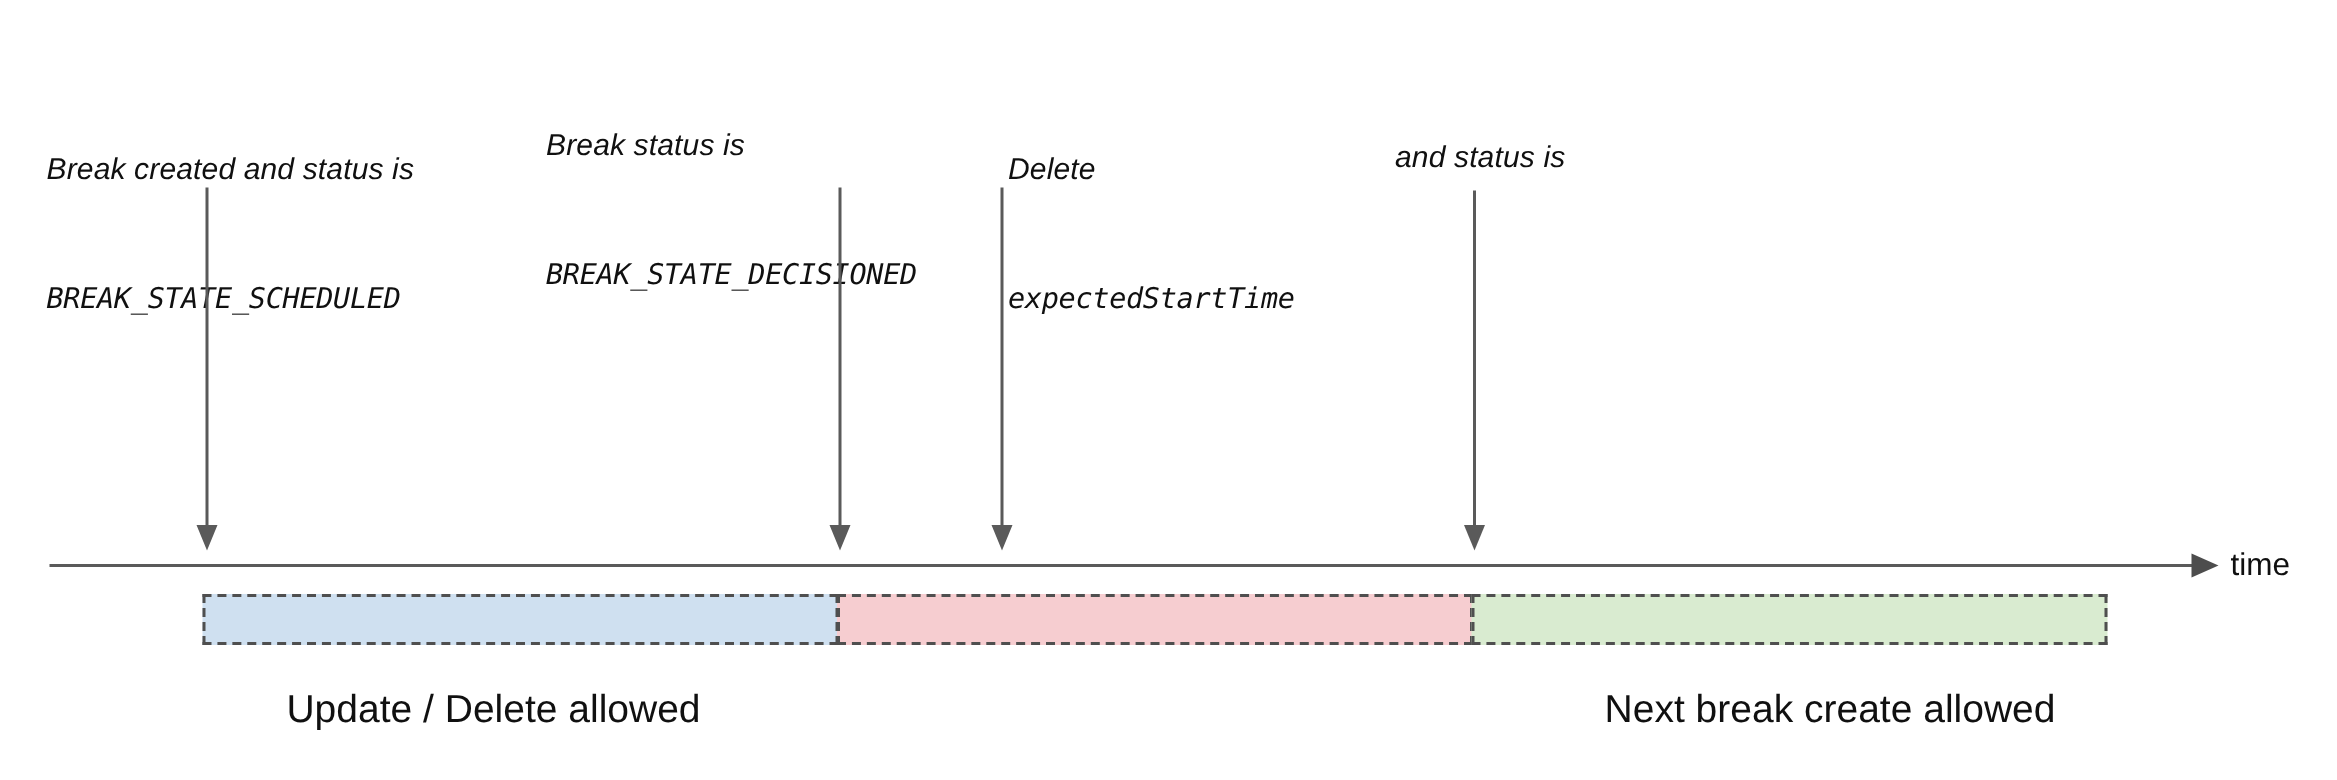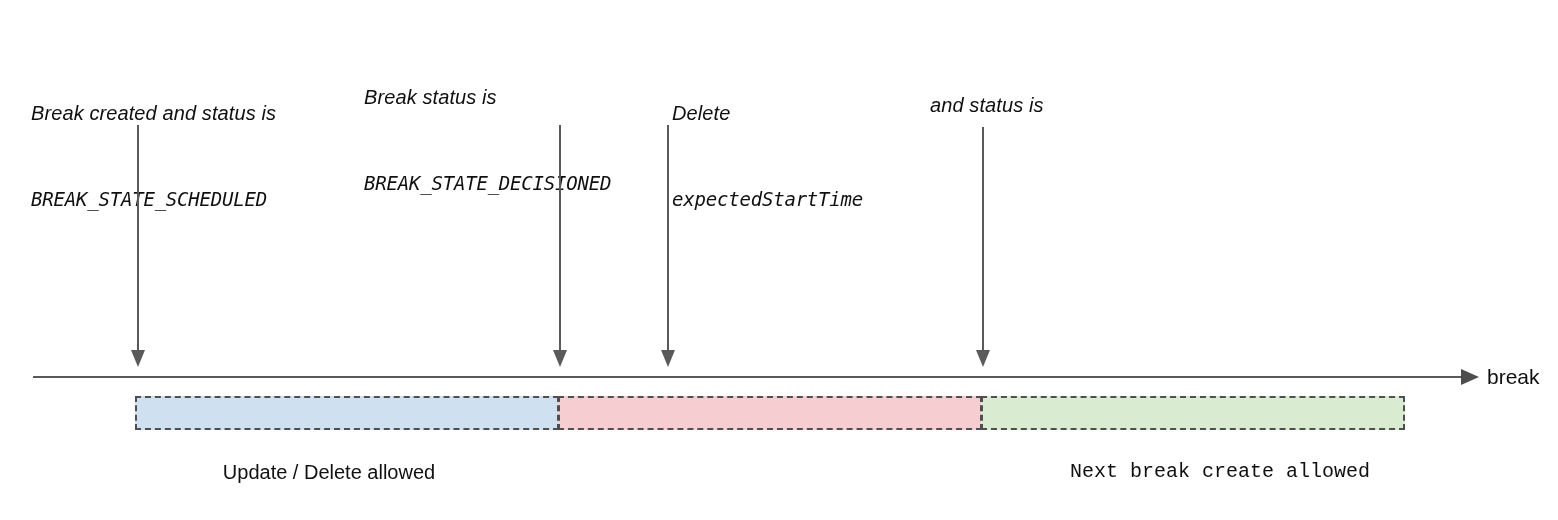--- a/index.html
+++ b/index.html
@@ -105,21 +105,21 @@
     top: 0;
     height: 34px;
     box-sizing: border-box;
     border: 2px dashed #4f4f4f;
   }
 
   
   .phase-caption {
     position: absolute;
     top: 459px;
-    font-size: 20px;
+    font-size: 26px;
     line-height: 26px;
     color: #101010;
     text-align: center;
     white-space: nowrap;
     transform: translateX(-50%);
   }
 </style>
 </head>
 <body>
 
@@ -159,24 +159,24 @@
     <div class="head"></div>
   </div>
 
   <div class="pointer-arrow" style="left:975px; top:127px; height:240px;">
     <div class="shaft"></div>
     <div class="head"></div>
   </div>
 
   <div id="time-axis"></div>
   <div id="time-axis-arrowhead"></div>
-  <div id="time-axis-label">break</div>
+  <div id="time-axis-label">time</div>
 
   <div id="phase-bars">
     <div class="phase-bar" style="left:0px; width:424px; background:#cfe0f0;"></div>
     <div class="phase-bar" style="left:423px; width:424px; background:#f6cdd0;"></div>
     <div class="phase-bar" style="left:846px; width:424px; background:#d9ebd0;"></div>
   </div>
 
   <div class="phase-caption" style="left:329px;">Update / Delete allowed</div>
-  <div class="phase-caption" style="left:1220px;font-family:Liberation Mono, monospace;">Next break create allowed</div>
+  <div class="phase-caption" style="left:1220px;">Next break create allowed</div>
 
 </div>
 
 </body></html>

